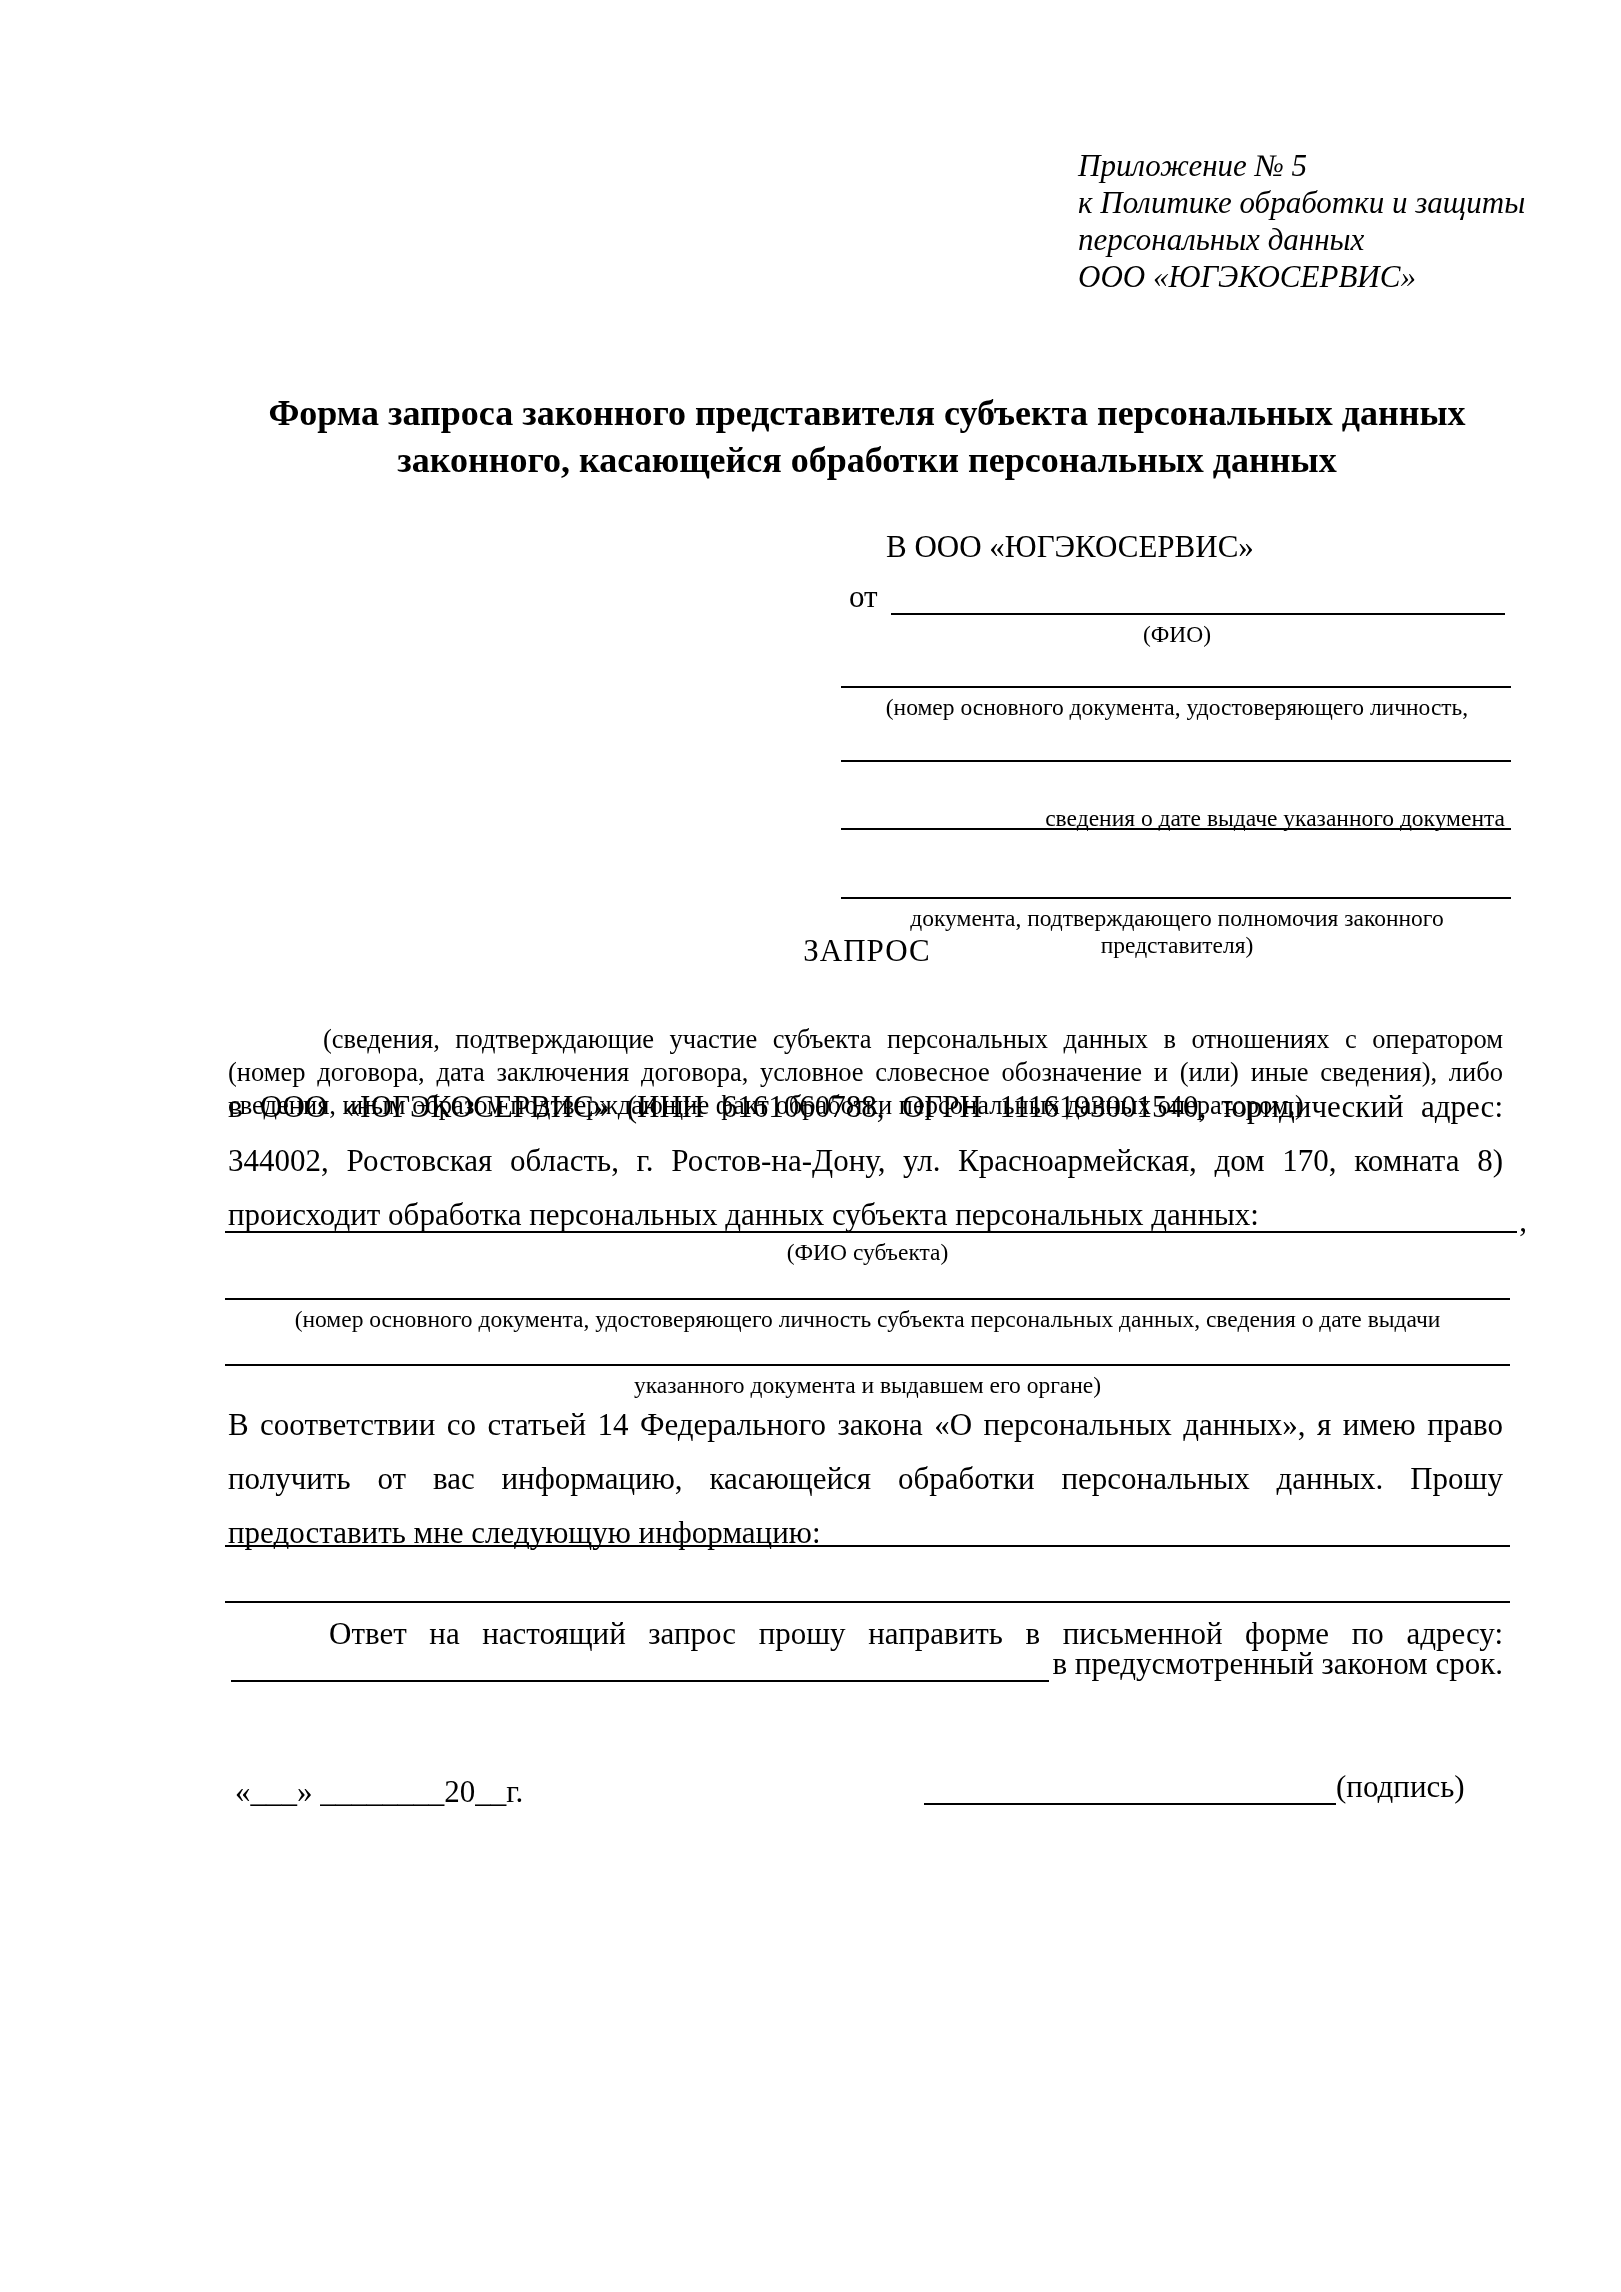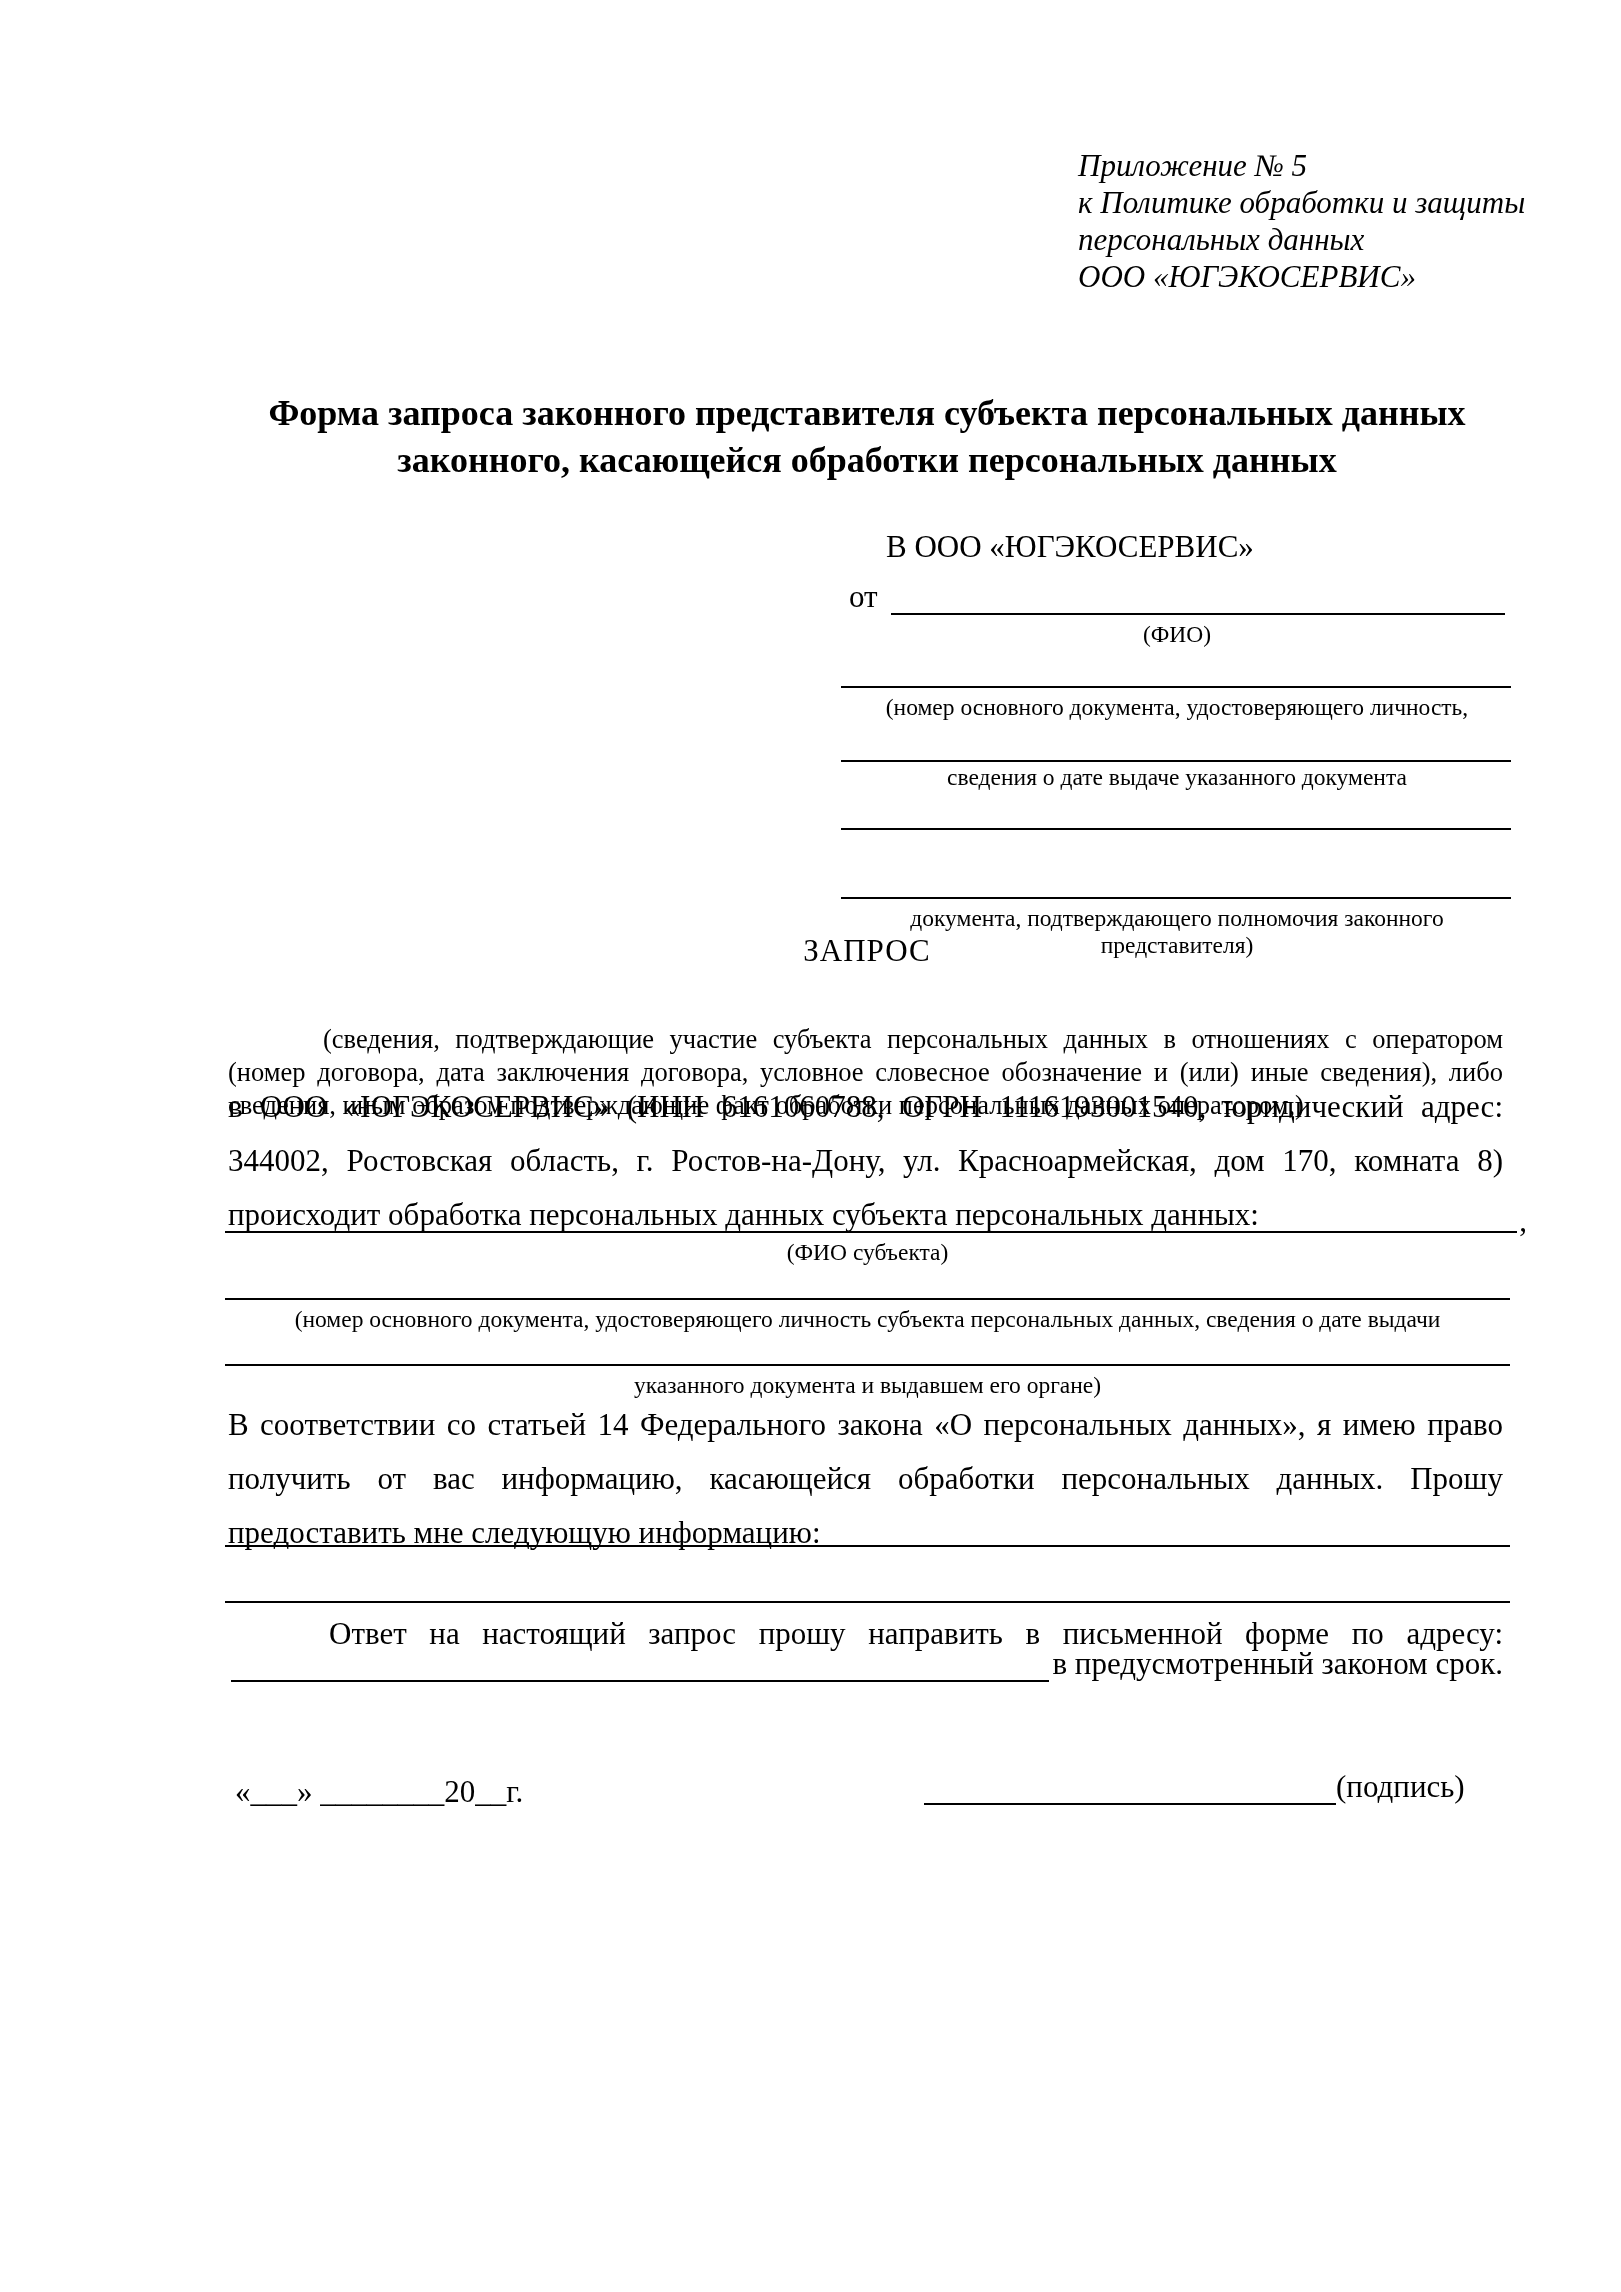--- a/index.html
+++ b/index.html
@@ -90,21 +90,21 @@
   <div class="abs flexrow addr-from">
     <span class="lbl">от</span>
     <div class="fill-line"></div>
   </div>
   <div class="abs small-caption addr-cap" style="top:621px;">(ФИО)</div>
 
   <div class="abs addr-blank" style="top:686px;"></div>
   <div class="abs small-caption addr-cap" style="top:694px;">(номер основного документа, удостоверяющего личность,</div>
 
   <div class="abs addr-blank" style="top:760px;"></div>
-  <div class="abs small-caption addr-cap" style="top:764px;">сведения о дате выдаче указанного документа</div>
+  <div class="abs small-caption addr-cap" style="top:805px;text-align:right;">сведения о дате выдаче указанного документа</div>
 
   <div class="abs addr-blank" style="top:828px;"></div>
 
   <div class="abs addr-blank" style="top:897px;"></div>
   <div class="abs small-caption addr-cap" style="top:905px;">документа, подтверждающего полномочия законного представителя)</div>
 
   <div class="abs zapros">ЗАПРОС</div>
 
 
   <div class="abs fine-print">(сведения, подтверждающие участие субъекта персональных данных в отношениях с оператором (номер договора, дата заключения договора, условное словесное обозначение и (или) иные сведения), либо сведения, иным образом подтверждающие факт обработки персональных данных оператором,)</div>

